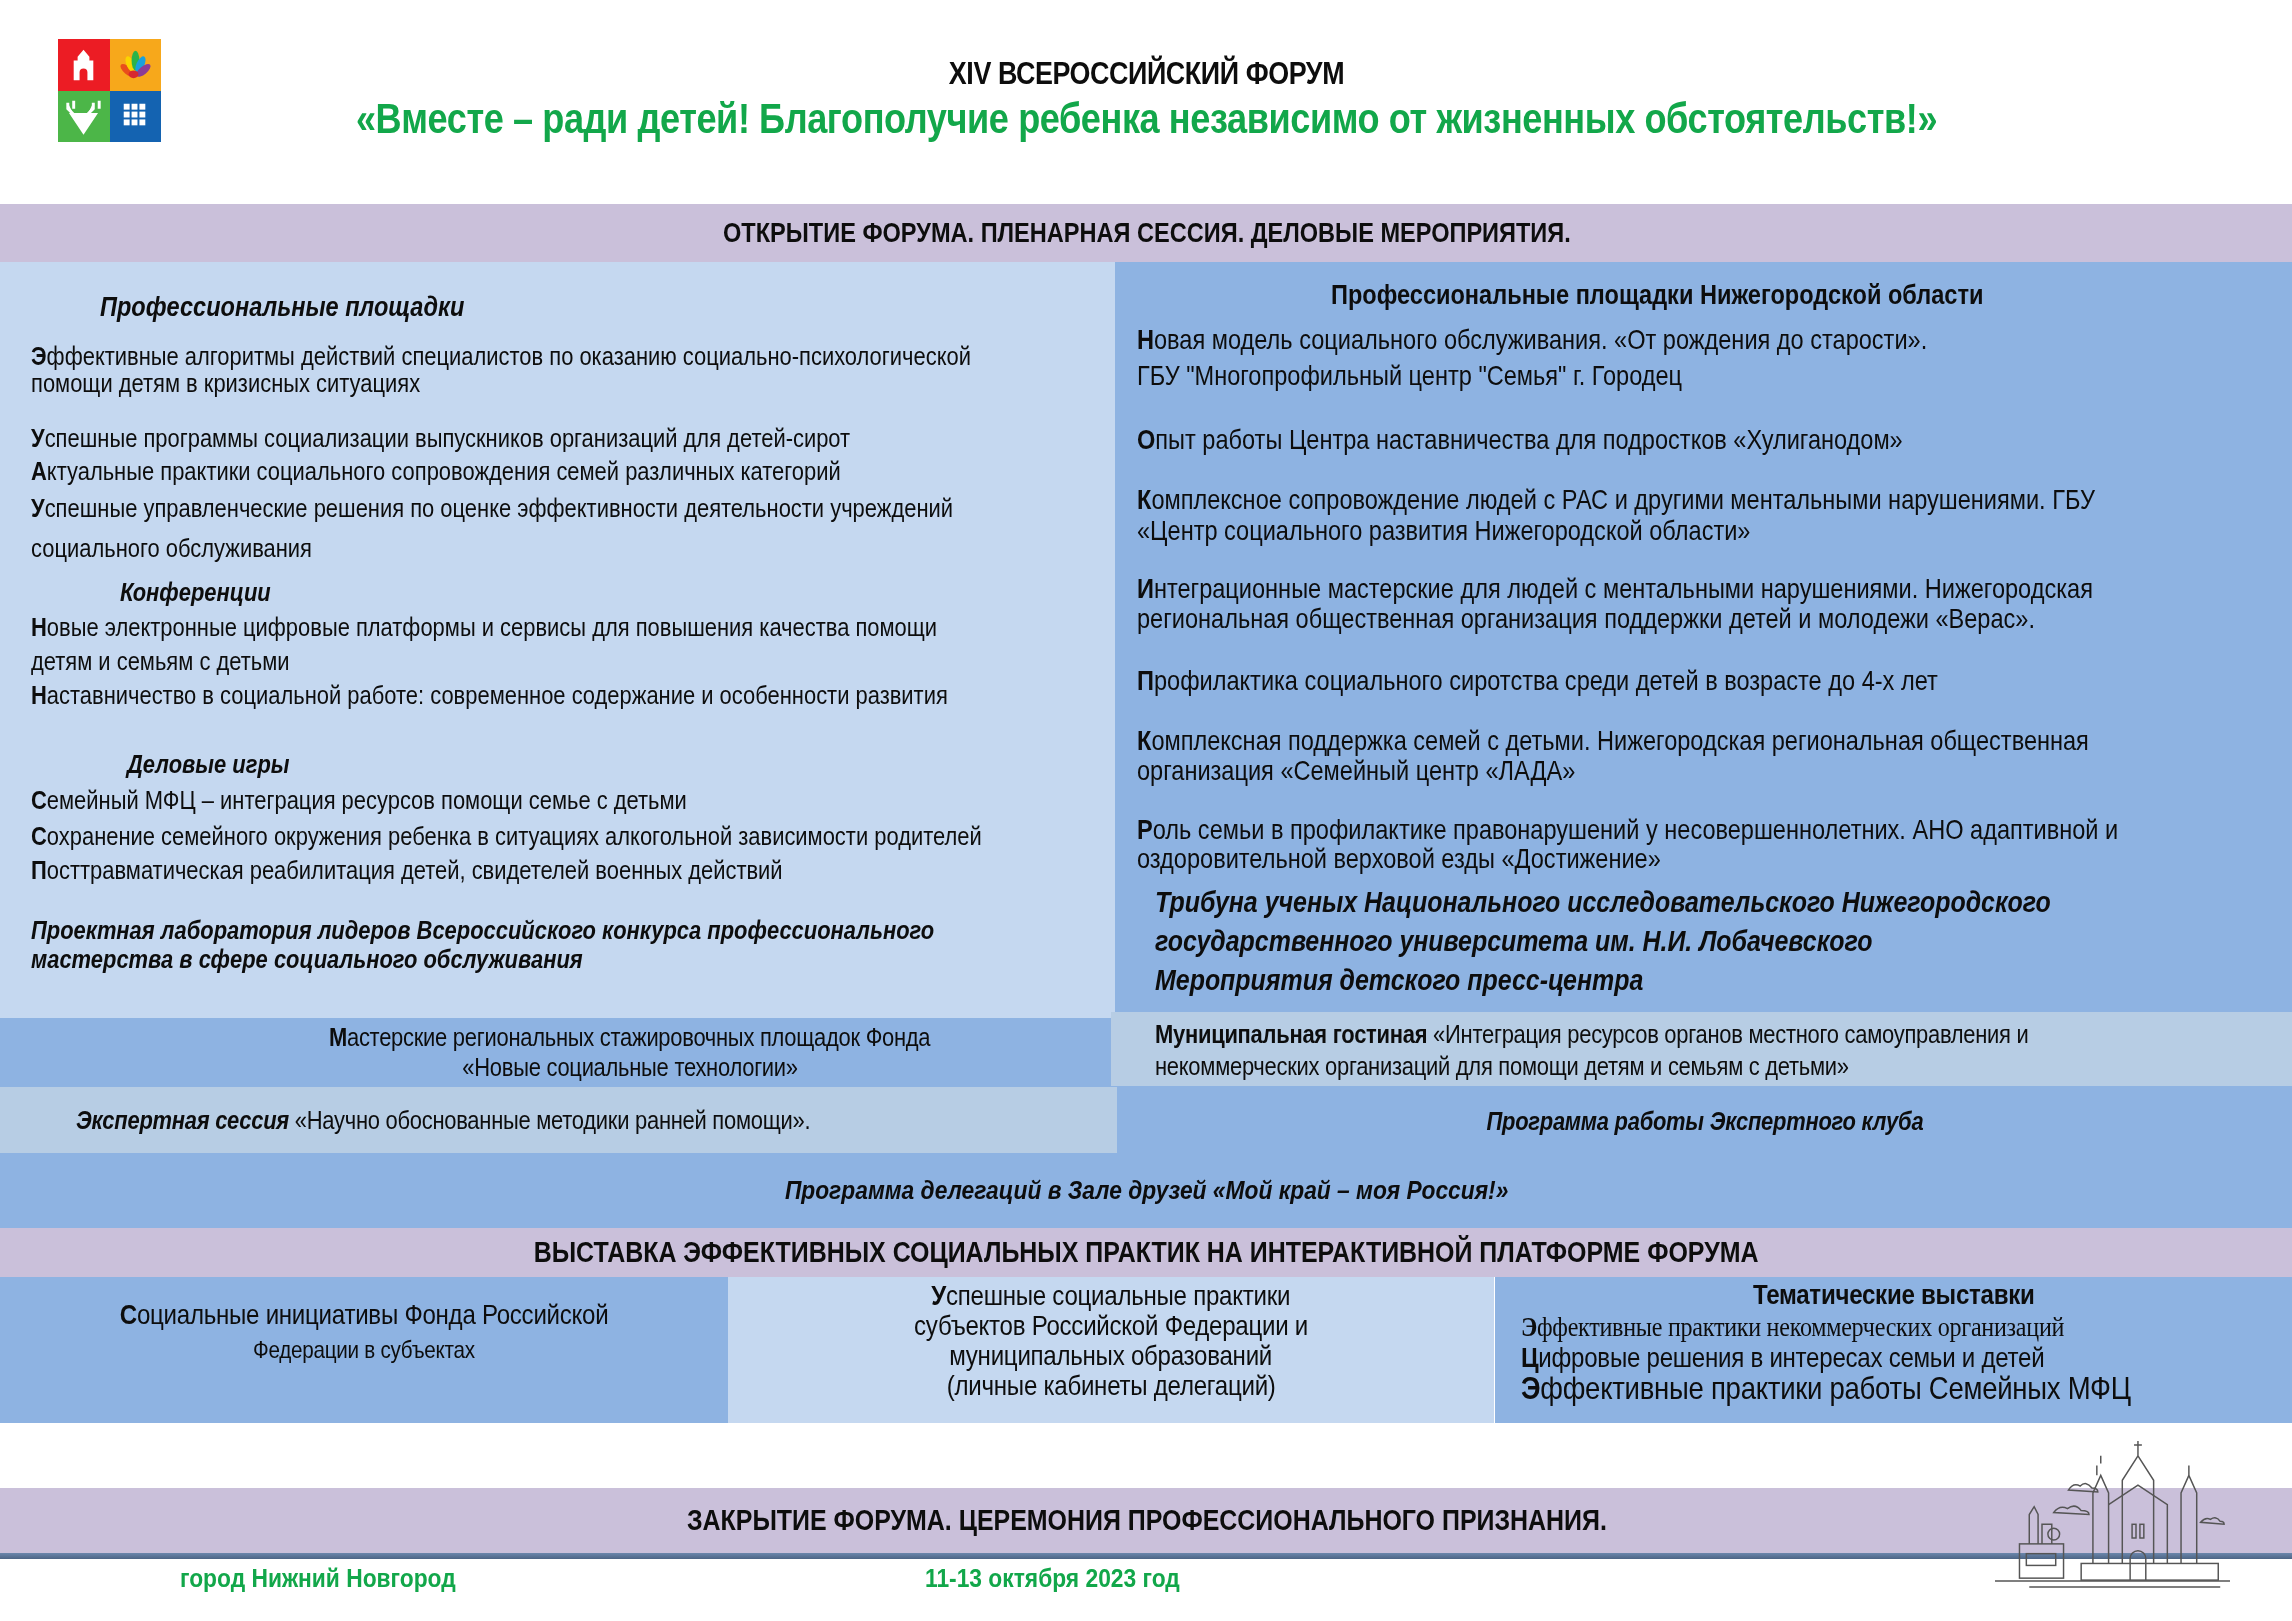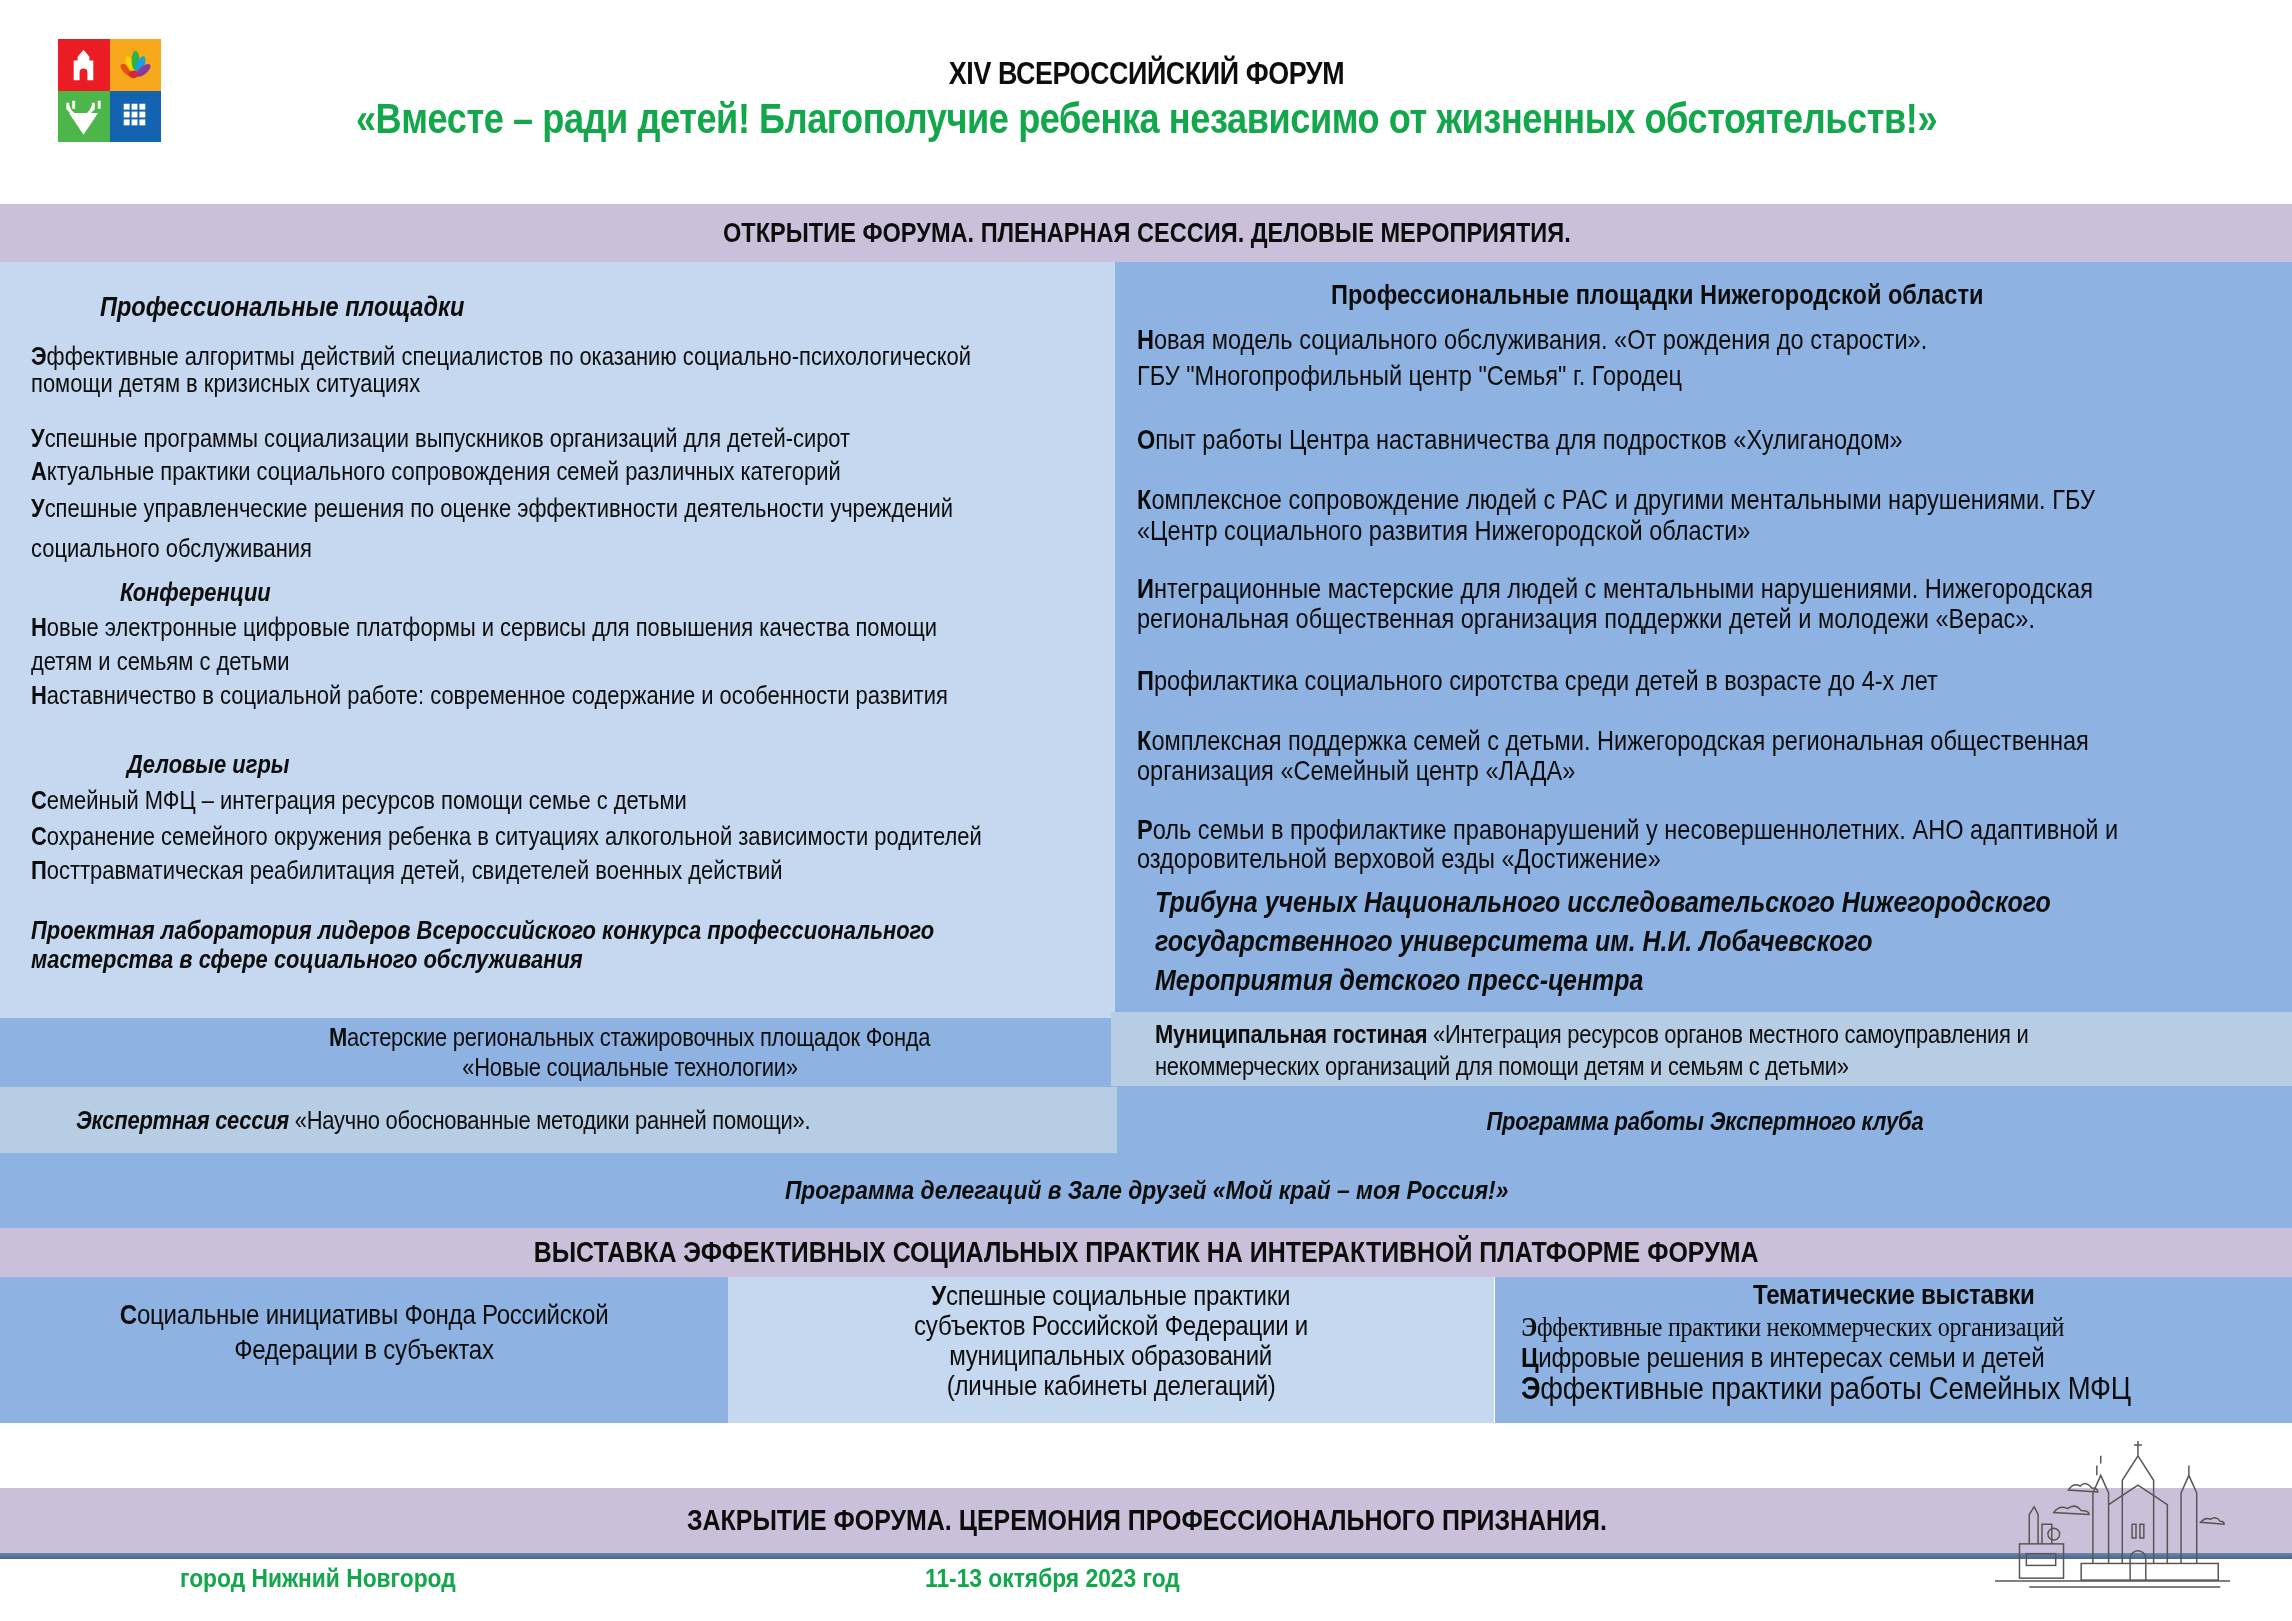--- a/index.html
+++ b/index.html
@@ -148,21 +148,21 @@
 <div class="band blue" style="top:1153px;height:75px;line-height:75px;font-size:26.5px;font-style:italic;">
   <span>Программа делегаций  в Зале друзей «Мой край – моя Россия!»</span>
 </div>
 
 <div class="band lav" style="top:1228px;height:49px;line-height:49px;font-size:29px;">
   <span>ВЫСТАВКА ЭФФЕКТИВНЫХ СОЦИАЛЬНЫХ ПРАКТИК  НА ИНТЕРАКТИВНОЙ ПЛАТФОРМЕ ФОРУМА</span>
 </div>
 
 <div class="cell blue" style="left:0;top:1277px;width:728px;height:146px;text-align:center;">
   <div class="t" style="font-size:28px;line-height:35px;padding-top:19.6px;"><span class="condc"><span class="first">С</span><span>оциальные инициативы Фонда Российской</span></span></div>
-  <div class="t" style="font-size:28px;line-height:35px;"><span class="condc">Федерации в субъектах</span></div>
+  <div class="t" style="font-size:24px;line-height:35px;"><span class="condc">Федерации в субъектах</span></div>
 </div>
 <div class="cell pale" style="left:728px;top:1277px;width:766px;height:146px;text-align:center;">
   <div class="t" style="font-size:28px;line-height:30px;padding-top:3.9px;"><span class="condc"><span class="first">У</span><span>спешные социальные практики</span></span></div>
   <div class="t" style="font-size:28px;line-height:30px;"><span class="condc">субъектов Российской Федерации и</span></div>
   <div class="t" style="font-size:28px;line-height:30px;"><span class="condc">муниципальных образований</span></div>
   <div class="t" style="font-size:28px;line-height:30px;"><span class="condc">(личные кабинеты делегаций)</span></div>
 </div>
 <div class="cell blue" style="left:1495px;top:1277px;width:798px;height:146px;">
   <div class="t" style="text-align:center;font-size:28px;line-height:30px;padding-top:3px;font-weight:bold;"><span class="condc">Тематические выставки</span></div>
   <div class="t" style="position:absolute;left:25.5px;top:35px;font-size:28px;line-height:30px;font-family:Liberation Serif, serif;"><span class="cond"><span class="first">Э</span><span>ффективные практики  некоммерческих организаций</span></span></div>

